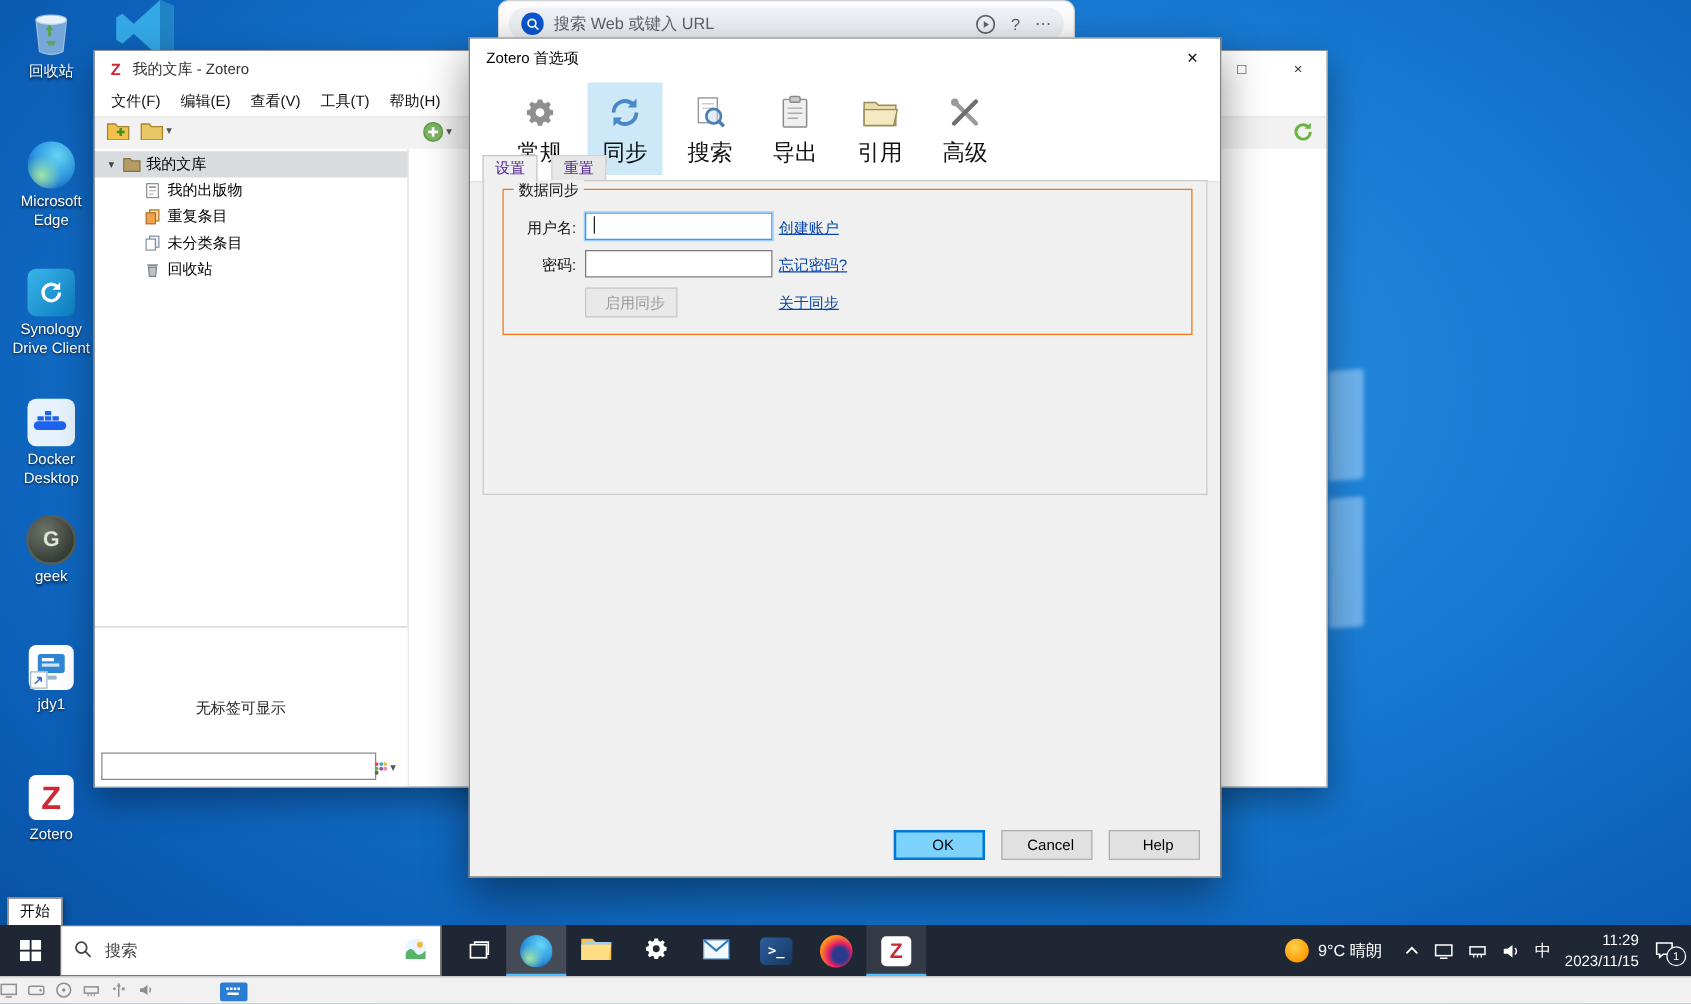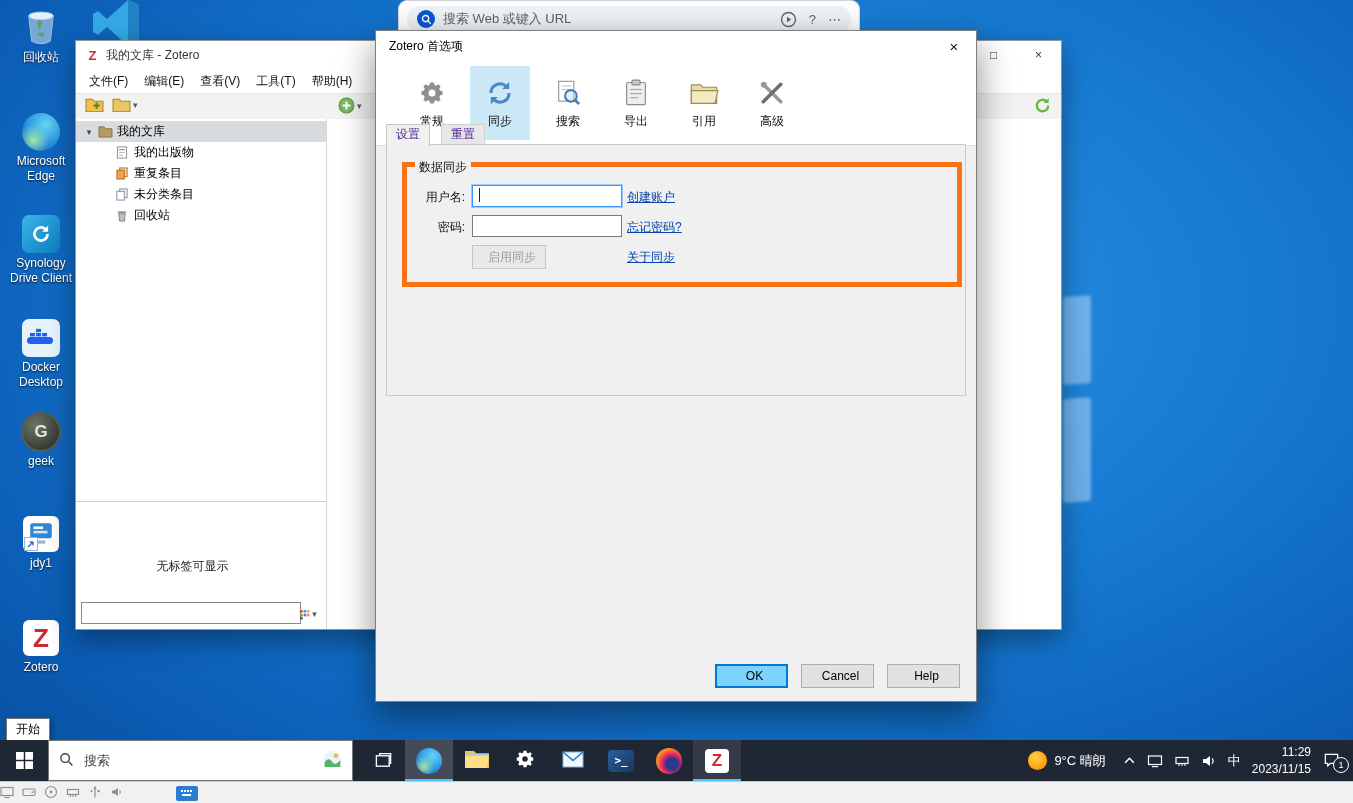--- a/index.html
+++ b/index.html
@@ -47,26 +47,26 @@
   .tagsel{position:absolute;right:4px;bottom:5px;width:28px;height:20px;display:flex;align-items:center;justify-content:center;}
   .zmain{position:absolute;left:251px;top:78px;right:0;bottom:0;background:#fff;}
   
   .dlg{position:absolute;left:375px;top:30px;width:600px;height:670px;background:#f0f0f0;border:1px solid #7f7f7f;box-shadow:0 14px 34px rgba(0,0,0,.45);z-index:20;}
   .dtitle{position:absolute;left:0;top:0;right:0;height:30px;background:#fff;display:flex;align-items:center;padding-left:13px;font-size:12px;}
   .dclose{position:absolute;right:0;top:0;width:44px;height:30px;display:flex;align-items:center;justify-content:center;font-size:15px;color:#111;}
   .pnav{position:absolute;left:0;top:30px;right:0;height:84px;background:#fff;border-bottom:1px solid #dcdcdc;display:flex;padding-left:22px;}
   .pnav-item{width:60px;height:74px;margin:5px 4px 0;display:flex;flex-direction:column;align-items:center;justify-content:center;}
   .pnav-item.sel{background:#cde8f7;}
   .pnav-icon{height:34px;display:flex;align-items:center;}
-  .pnav-label{font-size:12px;margin-top:3px;color:#111;}
+  .pnav-label{font-size:18px;margin-top:3px;color:#111;}
   .ptabs{position:absolute;left:10px;top:93px;z-index:3;display:flex;}
   .ptab{height:19px;line-height:18px;padding:0 9px;font-size:12px;background:#e7e7e7;border:1px solid #d2d2d2;border-bottom:none;margin-right:11px;color:#4c1d95;}
   .ptab.active{background:#f0f0f0;height:21px;border-color:#c6c6c6;}
   .ppanel{position:absolute;left:10px;top:113px;width:578px;height:250px;border:1px solid #c9c9c9;background:#f0f0f0;}
-  .groupbox{position:absolute;left:15px;top:17px;width:550px;height:115px;border:5px solid #f97316;}
+  .groupbox{position:absolute;left:15px;top:6px;width:550px;height:115px;border:1px solid #f97316;}
   .gb-legend{position:absolute;top:-8px;left:8px;background:#f0f0f0;padding:0 4px;font-size:12px;color:#111;}
   .frow{position:absolute;left:8px;right:8px;height:24px;}
   .flabel{position:absolute;left:0;width:50px;text-align:right;top:4px;color:#111;}
   .ffield{position:absolute;left:57px;top:0;}
   .pinput{width:142px;height:20px;border:1px solid #7a7a7a;background:#fff;font-size:12px;padding:0 3px;font-family:inherit;}
   .pinput.focusd{border:1px solid #3399ff;outline:1px solid #99ccff;}
   .caret-line{position:absolute;left:64px;top:3px;width:1px;height:14px;background:#222;}
   .plink{position:absolute;left:212px;top:4px;color:#0645ad;text-decoration:underline;font-size:12px;cursor:pointer;}
   .btn{height:24px;font-size:12px;background:#e1e1e1;border:1px solid #adadad;font-family:inherit;padding-left:12px;}
   .btn-dis{color:#9a9a9a;background:#e9e9e9;border-color:#c6c6c6;width:74px;}

